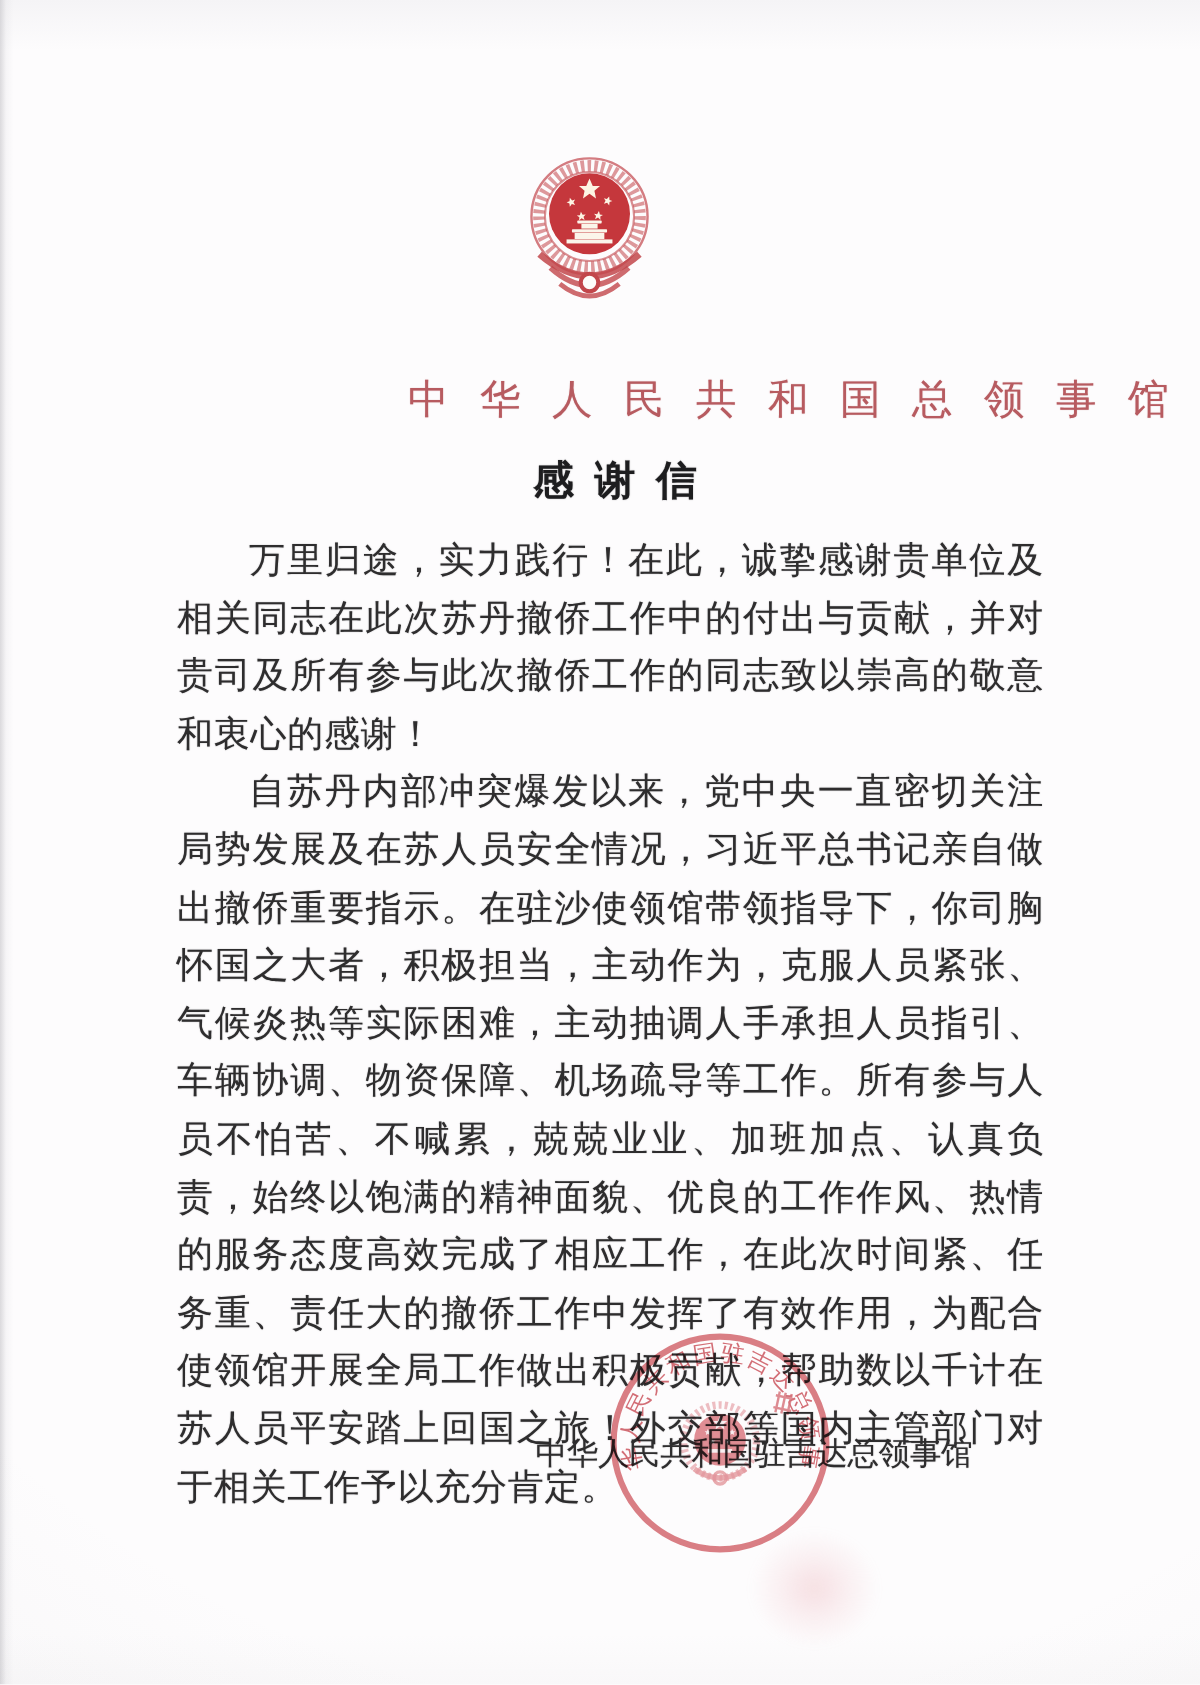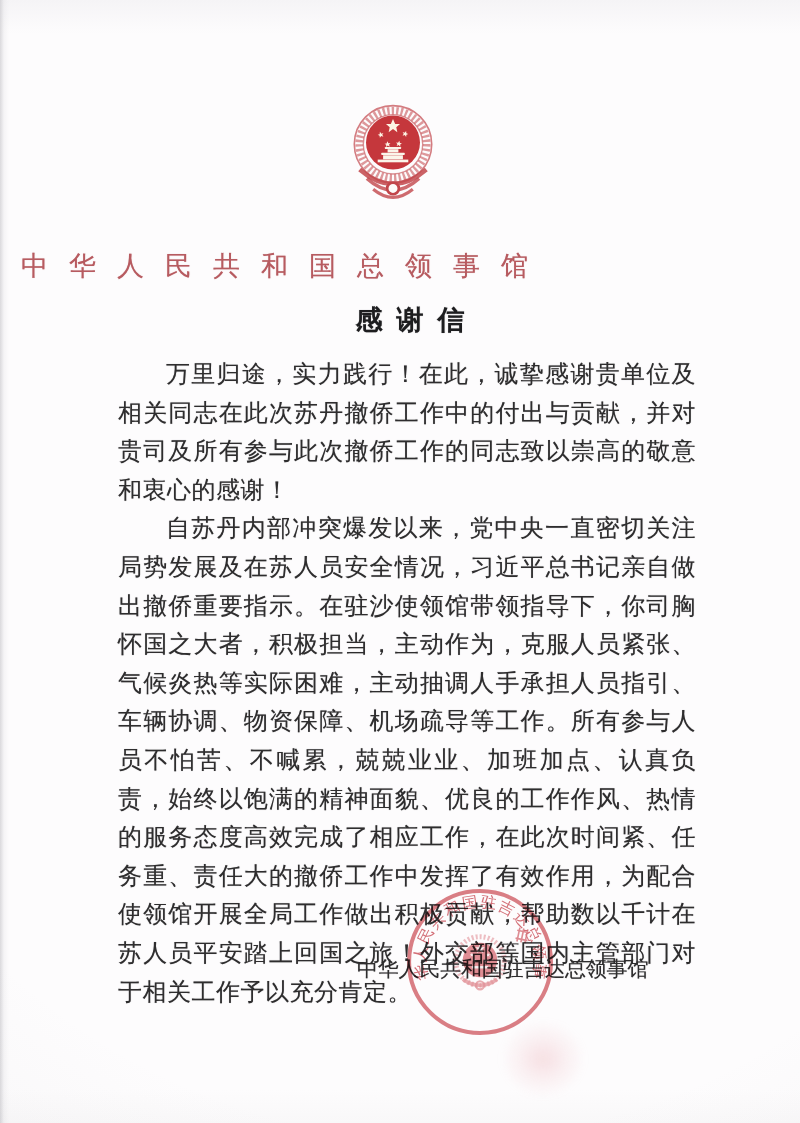--- a/index.html
+++ b/index.html
@@ -10,21 +10,21 @@
     font-family:"Liberation Serif","DejaVu Serif",serif;
     background:
       radial-gradient(130% 95% at 55% 42%, rgba(255,255,255,0) 62%, rgba(150,148,154,.10) 100%),
       linear-gradient(90deg, rgba(190,189,194,.55) 0px, rgba(210,209,214,.18) 4px, rgba(216,215,218,0) 9px),
       linear-gradient(180deg, #f5f4f6 0%, #fdfcfd 3%, #fdfcfd 97%, #f9f8f9 100%),
       #fcfbfc;
   }
   .emblem{position:absolute;left:348px;top:101px;width:90px;height:110px;}
   .org-header{
     position:absolute;left:0;top:248px;width:800px;
-    text-align:left;
+    text-align:right;
     font-size:27px;color:#b75b60;
     letter-spacing:21px;padding-left:21px;box-sizing:border-box;
     text-shadow:0 0 .7px rgba(183,91,96,.55);
   }
   .letter-title{
     position:absolute;left:10px;top:302px;width:800px;
     text-align:center;
     font-family:"Liberation Sans","DejaVu Sans",sans-serif;
     font-weight:bold;font-size:27px;color:#1d1d1f;
     letter-spacing:14px;padding-left:14px;box-sizing:border-box;

